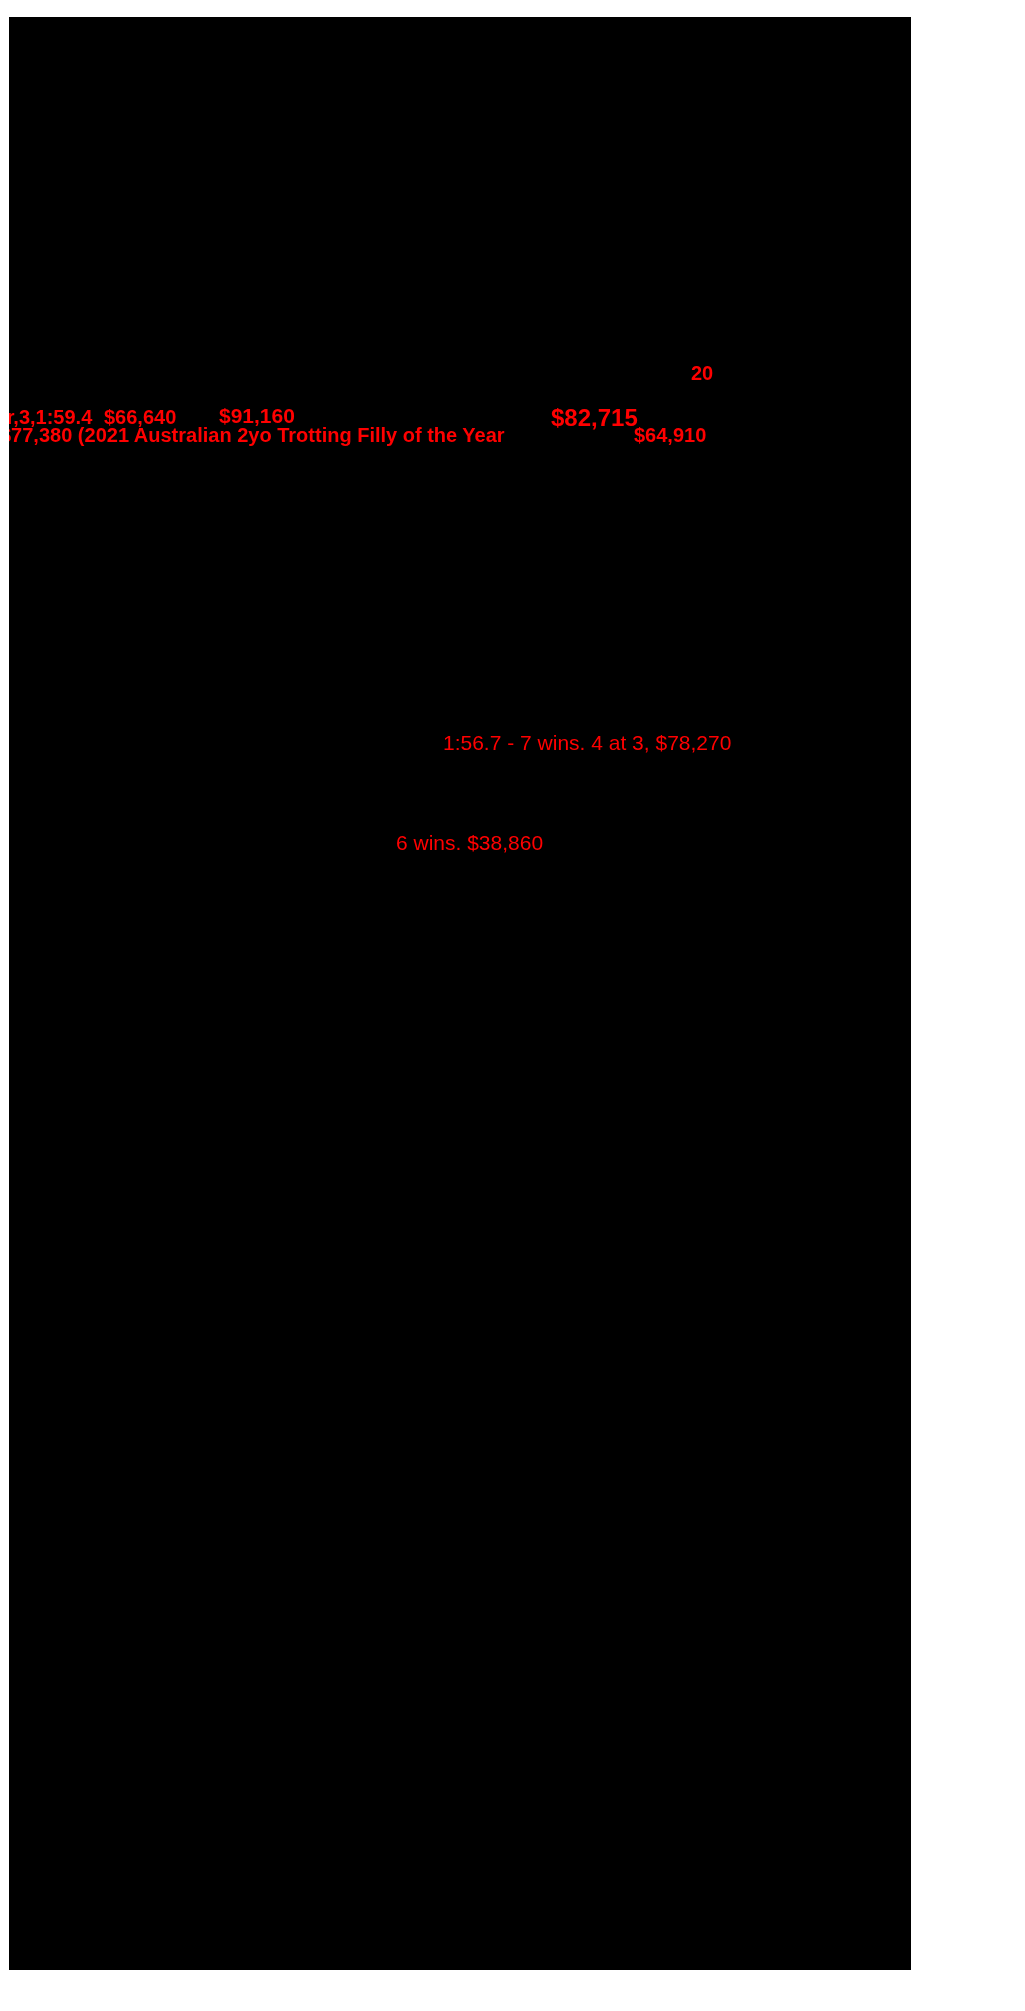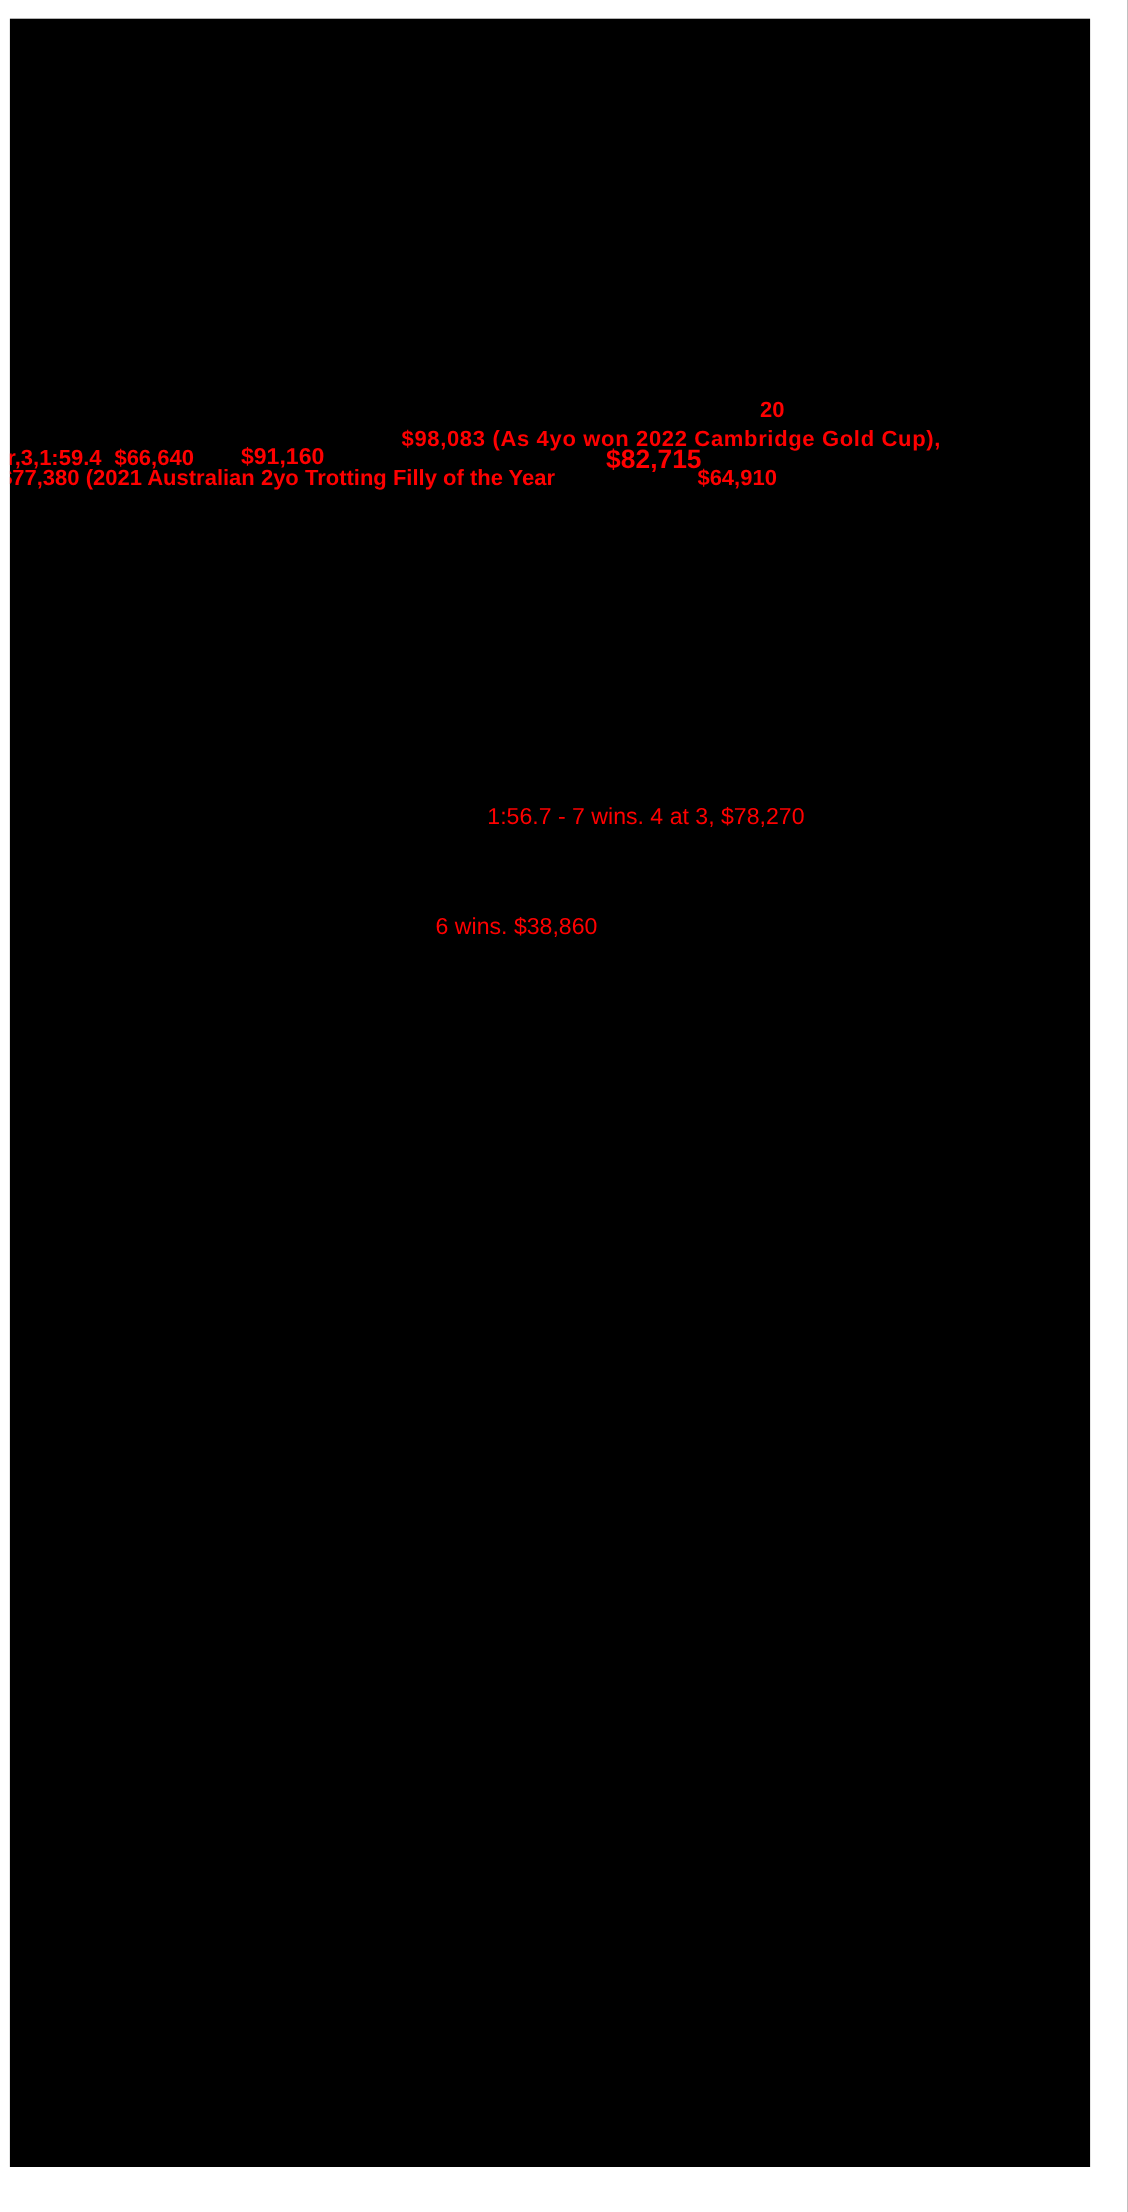--- a/index.html
+++ b/index.html
@@ -10,21 +10,21 @@
   body {
     width: 1025px;
     height: 2011px;
     position: relative;
     font-family: "Liberation Sans", sans-serif;
   }
   #canvas {
     position: absolute;
     left: 9px;
     top: 17px;
-    width: 982px;
+    width: 902px;
     height: 1953px;
     background: #000000;
     overflow: hidden;
   }
   .txt {
     position: absolute;
     color: #ff0000;
     white-space: nowrap;
     line-height: 1;
   }
@@ -45,21 +45,20 @@
   .t-64910     { left: 625px; top: 408px; font-size: 20px; }
   .t-1567      { left: 434px; top: 715px; font-size: 21px; }
   .t-6wins     { left: 356px; top: 815px; font-size: 21px; margin-left: 31px; }
 </style>
 </head>
 <body>
 
 <div id="canvas">
 
   <span class="txt bold t-20">20</span>
-  <span class="txt bold t-98083">$98,083 (As 4yo won 2022 Cambridge Gold Cup),</span>
   <span class="txt bold t-91160">$91,160</span>
   <span class="txt bold t-82715">$82,715</span>
   <span class="txt bold t-tr3">tr,3,1:59.4</span>
   <span class="txt bold t-66640">$66,640</span>
   <span class="txt bold t-77380">$77,380 (2021 Australian 2yo Trotting Filly of the Year</span>
   <span class="txt bold t-64910">$64,910</span>
   <span class="txt reg  t-1567">1:56.7 - 7 wins. 4 at 3, $78,270</span>
   <span class="txt reg  t-6wins">6 wins. $38,860</span>
 
 </div>

